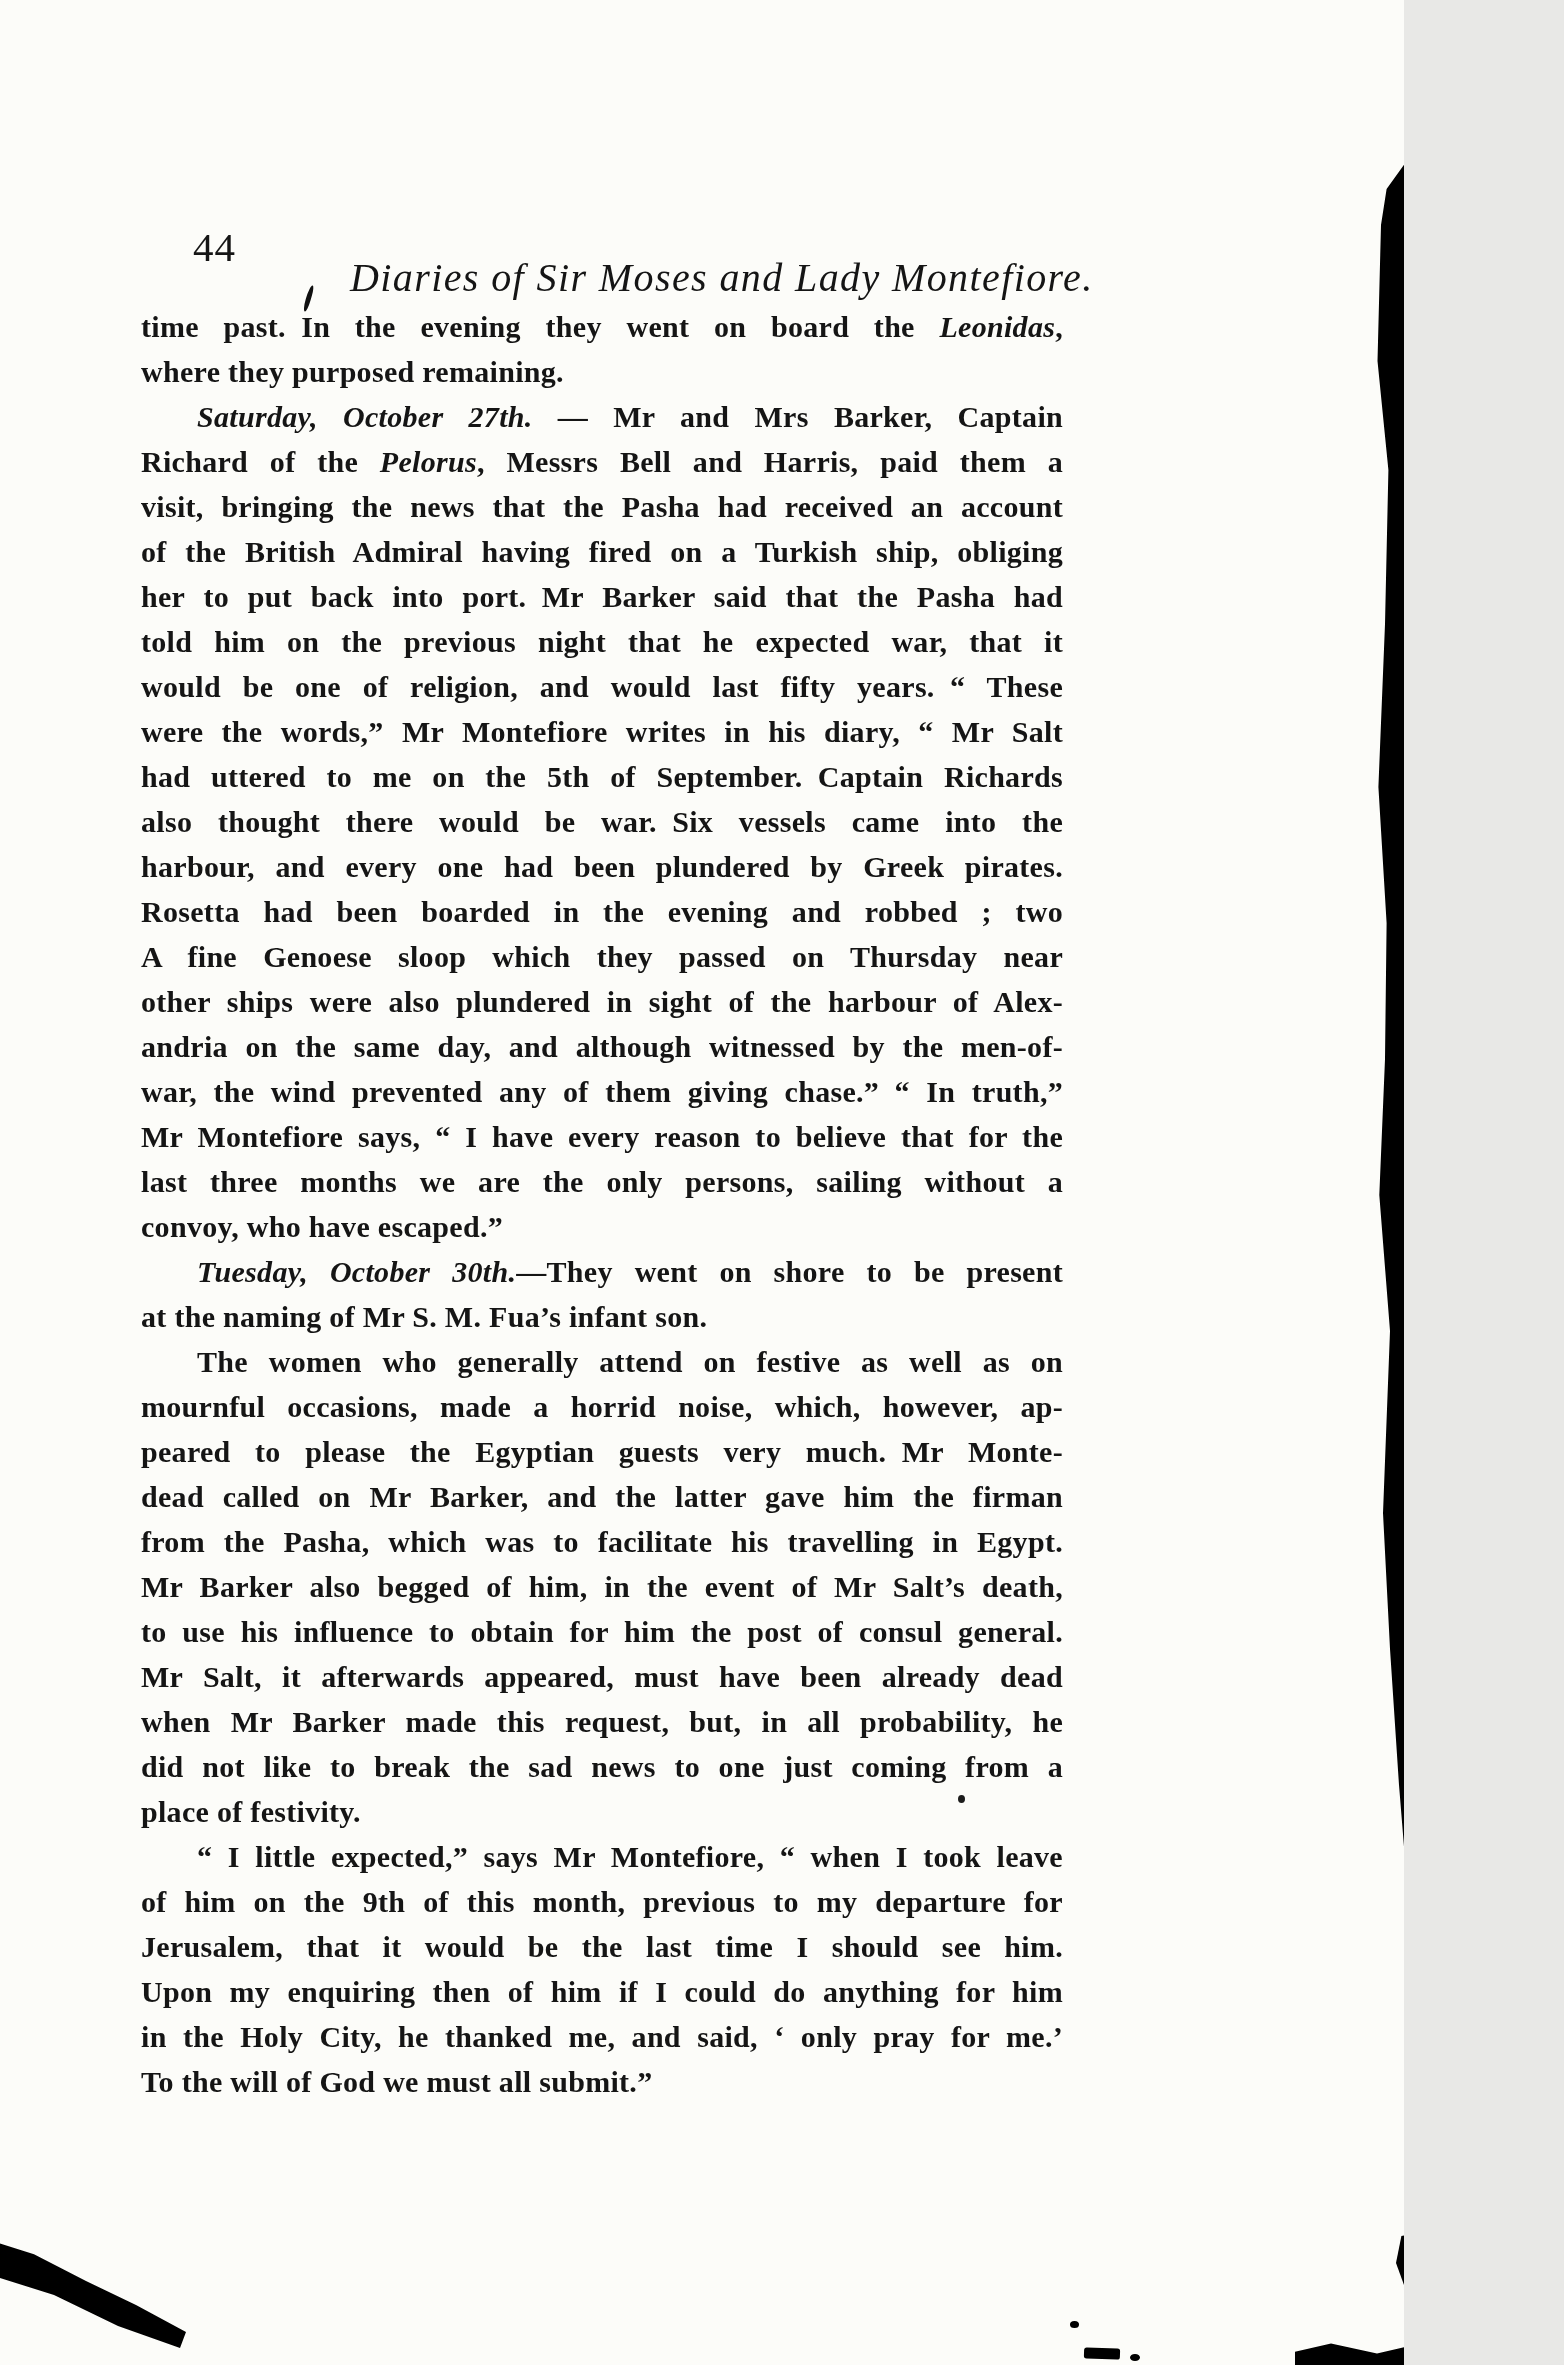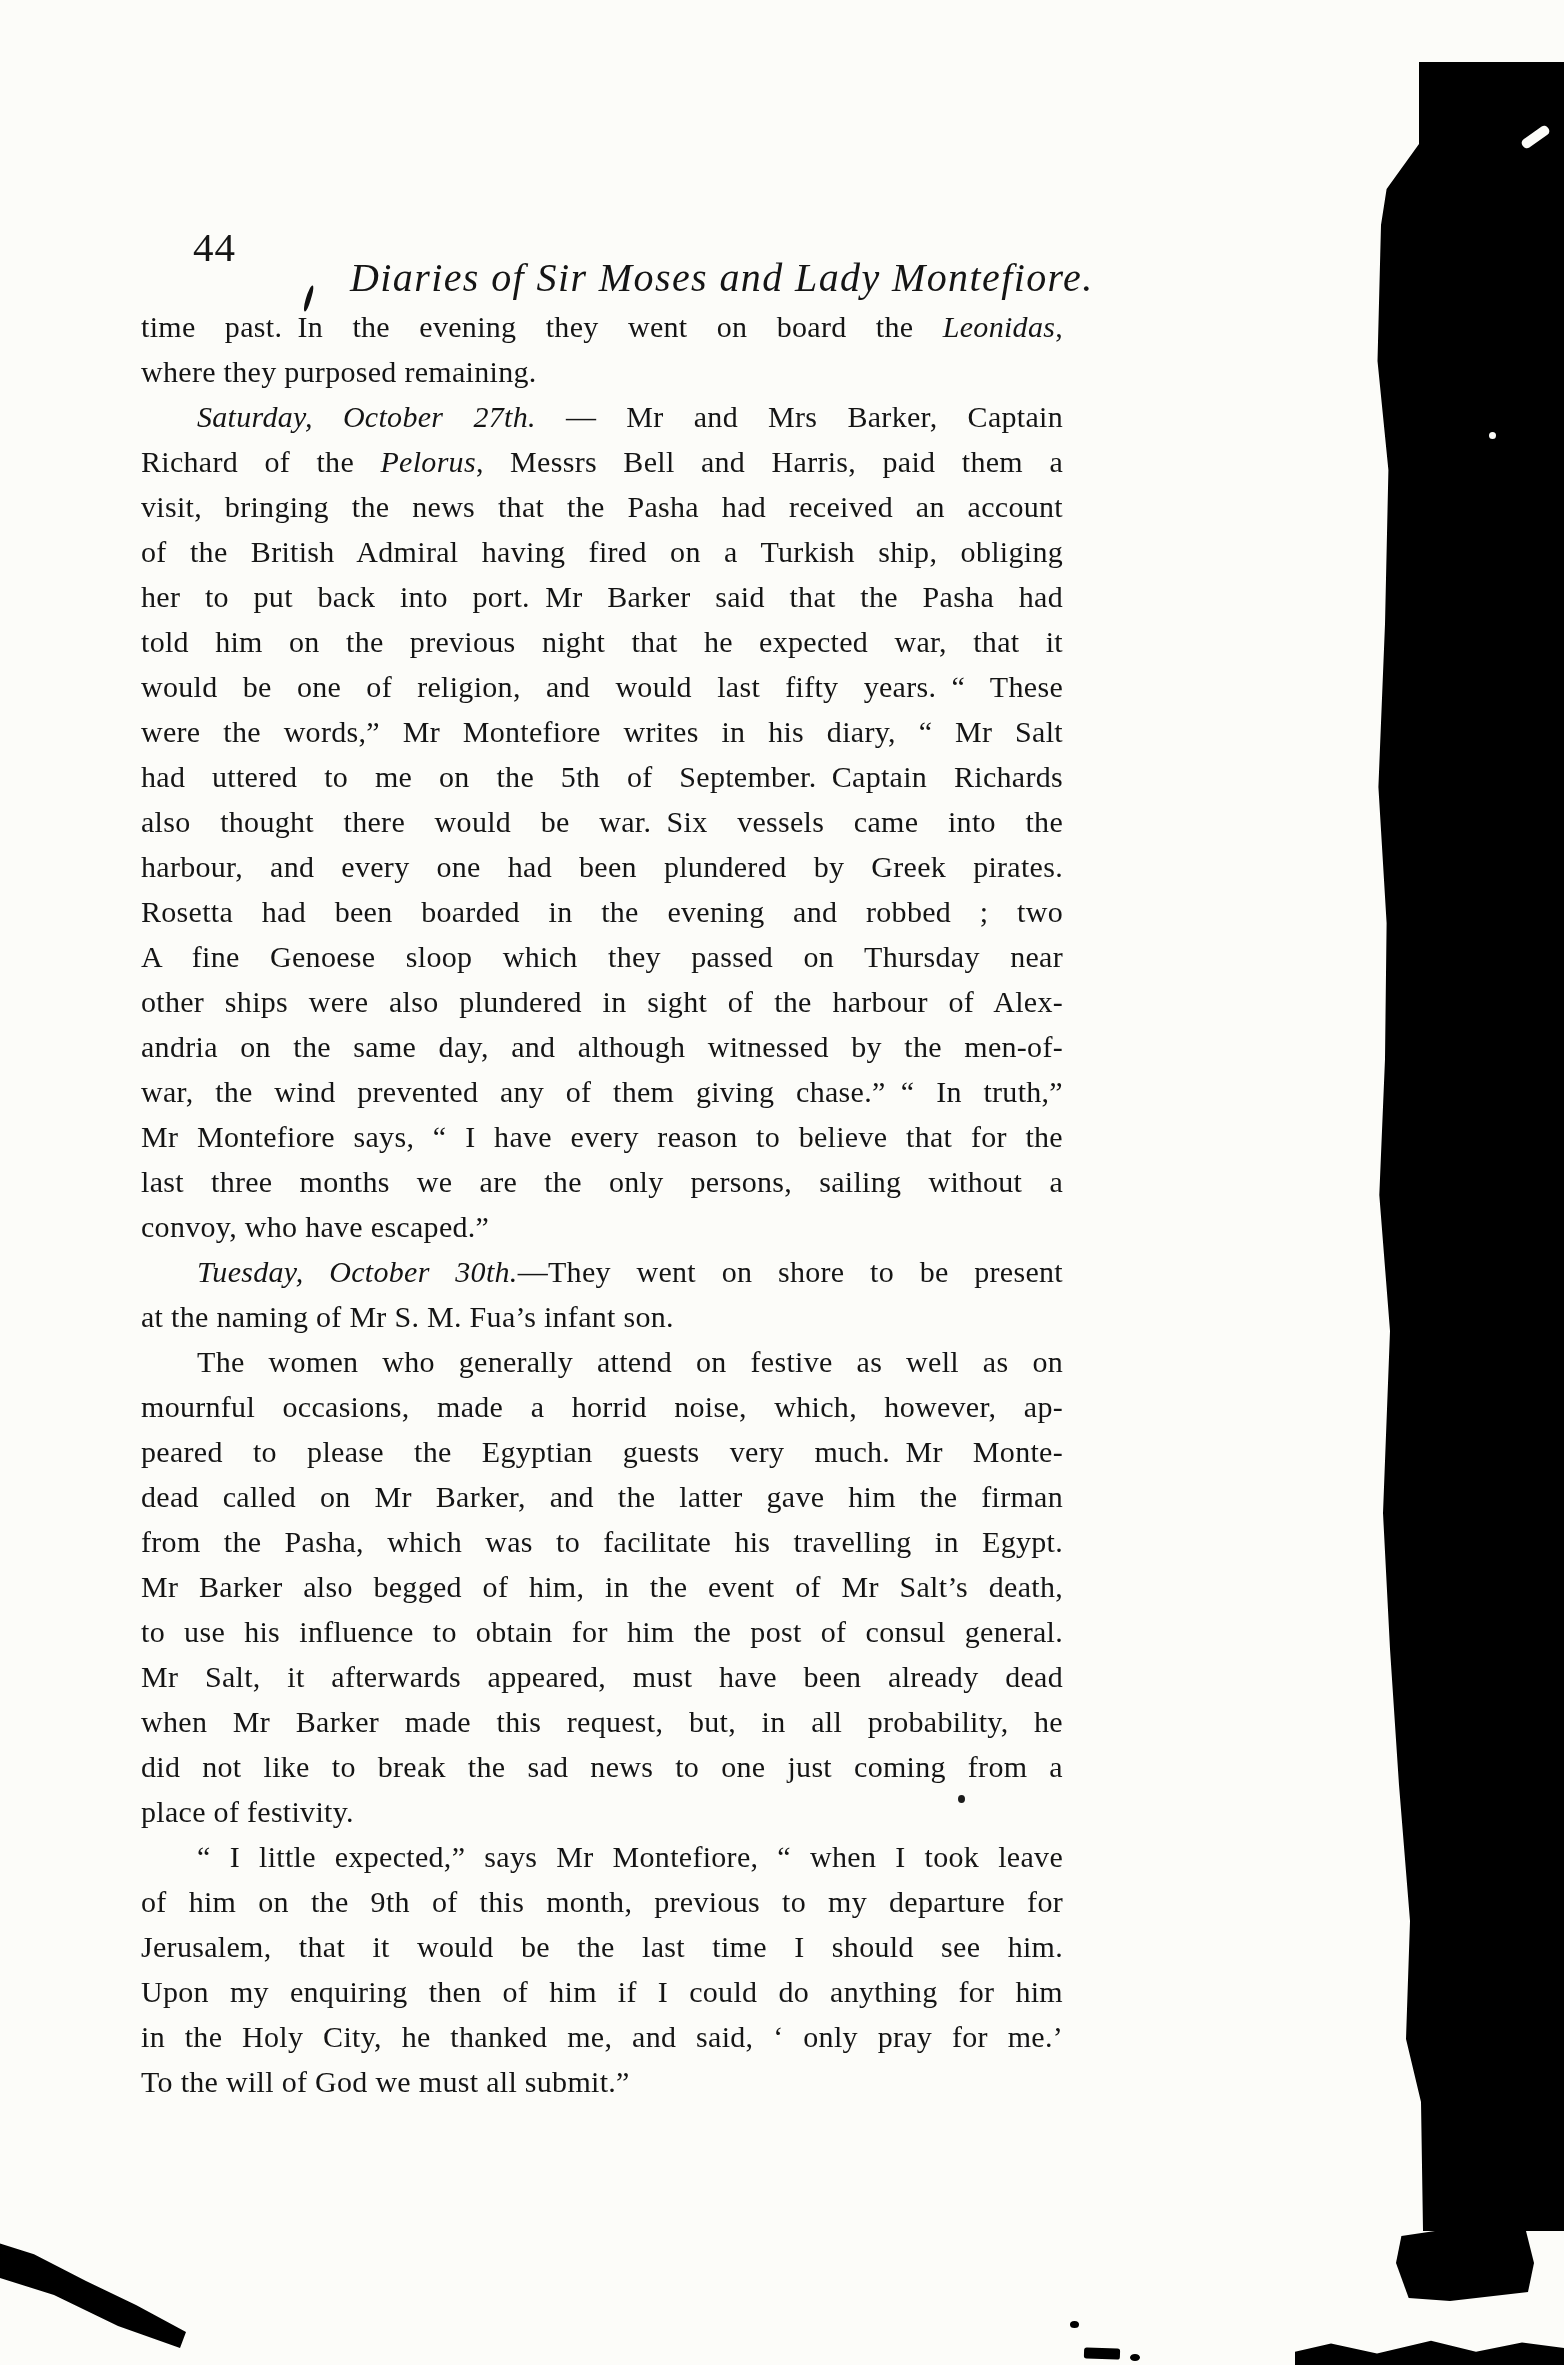--- a/index.html
+++ b/index.html
@@ -1,18 +1,18 @@
 <!DOCTYPE html>
 <html style="font-size:14.5px"><head>
 <meta charset="utf-8">
 <style>
   html,body{margin:0;padding:0;background:#e8e8e6;}
   .scan-page{
     position:relative;
-    width:1564px;height:2366px;
+    width:1404px;height:2366px;
     background:#fcfcf9;
     overflow:hidden;
     font-family:"Liberation Serif","DejaVu Serif",serif;
     color:#151515;
   }
   
   .pagenum{
     position:absolute;left:193px;top:223px;
     font-size:41px;letter-spacing:0.9px;
   }
@@ -28,20 +28,21 @@
     font-size:30px;line-height:45px;letter-spacing:0.3px;
   }
   .para{margin:0;}
   .line{
     height:45px;
     text-align:justify;
     -moz-text-align-last:justify;
     text-align-last:justify;
     overflow:visible;
     white-space:normal;
+    font-weight:bold;
   }
   .line.last{
     -moz-text-align-last:left;
     text-align-last:left;
   }
   .para.indent .line:first-child{text-indent:56px;}
   em{font-style:italic;}
   
   .stray{position:absolute;background:#101010;}
   .stray-comma{left:306px;top:285px;width:5.4px;height:27px;border-radius:60% 40% 50% 50%;transform:rotate(16deg);}

